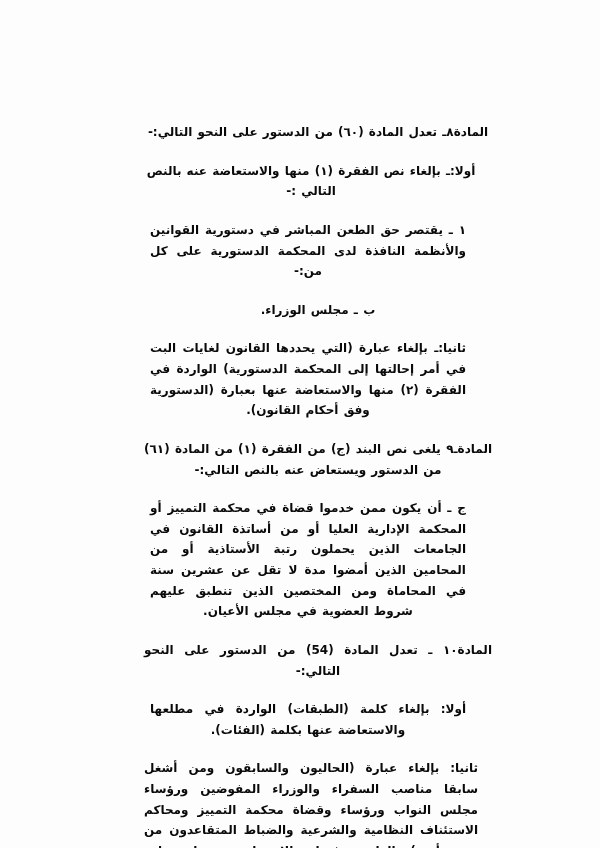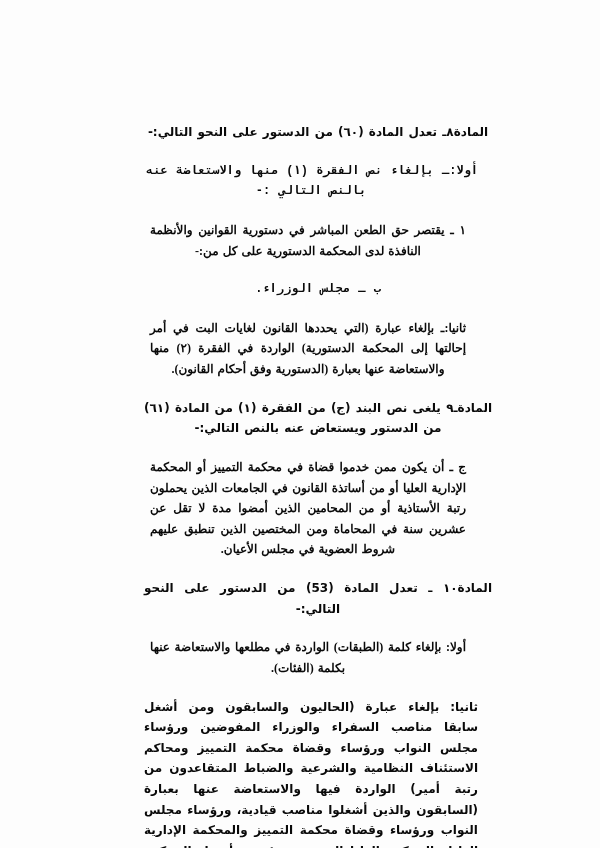--- a/index.html
+++ b/index.html
@@ -109,23 +109,23 @@
     word-spacing: 1px;
   }
 
   
   .gap-lg { margin-top: 17px; }
   .gap-md { margin-top: 13px; }
 
   
   .ind-article { padding: 0; text-align-last: center; }
   .ind-sub     { padding-right: 14px; }
-  .ind-item    { padding-right: 26px; padding-left: 6px; font-family: Liberation Serif, serif; }
+  .ind-item    { padding-right: 26px; padding-left: 6px; }
   .ind-deep    { padding-right: 44px; padding-left: 14px; }
-  .ctr         { text-align: right; text-align-last: center; font-family: Liberation Mono, monospace; }
+  .ctr         { text-align: center; text-align-last: center; }
 
   .blk {
     text-align: justify;
     text-align-last: center;
   }
 </style>
 </head>
 <body>
 
 <div class="page">
@@ -141,21 +141,21 @@
 
 
     <p class="para gap-md ctr">ب ـ مجلس الوزراء.</p>
 
     <p class="para ind-item gap-md blk">ثانيا:ـ بإلغاء عبارة (التي يحددها القانون لغايات البت في أمر إحالتها إلى المحكمة الدستورية) الواردة في الفقرة (٢) منها والاستعاضة عنها بعبارة (الدستورية وفق أحكام القانون).</p>
 
     <p class="para gap-lg blk">المادةـ٩ يلغى نص البند (ج) من الفقرة (١) من المادة (٦١) من الدستور ويستعاض عنه بالنص التالي:-</p>
 
     <p class="para ind-item gap-md blk">ج ـ أن يكون ممن خدموا قضاة في محكمة التمييز أو المحكمة الإدارية العليا أو من أساتذة القانون في الجامعات الذين يحملون رتبة الأستاذية أو من المحامين الذين أمضوا مدة لا تقل عن عشرين سنة في المحاماة ومن المختصين الذين تنطبق عليهم شروط العضوية في مجلس الأعيان.</p>
 
-    <p class="para gap-lg ind-article">المادة١٠ ـ تعدل المادة (53) من الدستور على النحو التالي:-</p>
+    <p class="para gap-lg ind-article">المادة١٠ ـ تعدل المادة (54) من الدستور على النحو التالي:-</p>
 
     <p class="para ind-item gap-md blk">أولا: بإلغاء كلمة (الطبقات) الواردة في مطلعها والاستعاضة عنها بكلمة (الفئات).</p>
 
     <p class="para ind-sub gap-md blk">ثانيا: بإلغاء عبارة (الحاليون والسابقون ومن أشغل سابقا مناصب السفراء والوزراء المفوضين ورؤساء مجلس النواب ورؤساء وقضاة محكمة التمييز ومحاكم الاستئناف النظامية والشرعية والضباط المتقاعدون من رتبة أمير) الواردة فيها والاستعاضة عنها بعبارة (السابقون والذين أشغلوا مناصب قيادية، ورؤساء مجلس النواب ورؤساء وقضاة محكمة التمييز والمحكمة الإدارية العليا والمحكمة العليا الشرعية ورئيس وأعضاء المحكمة الدستورية والضباط المتقاعدون من رتبة).</p>
 
   </div>
 
 </div>
 
 </body></html>

